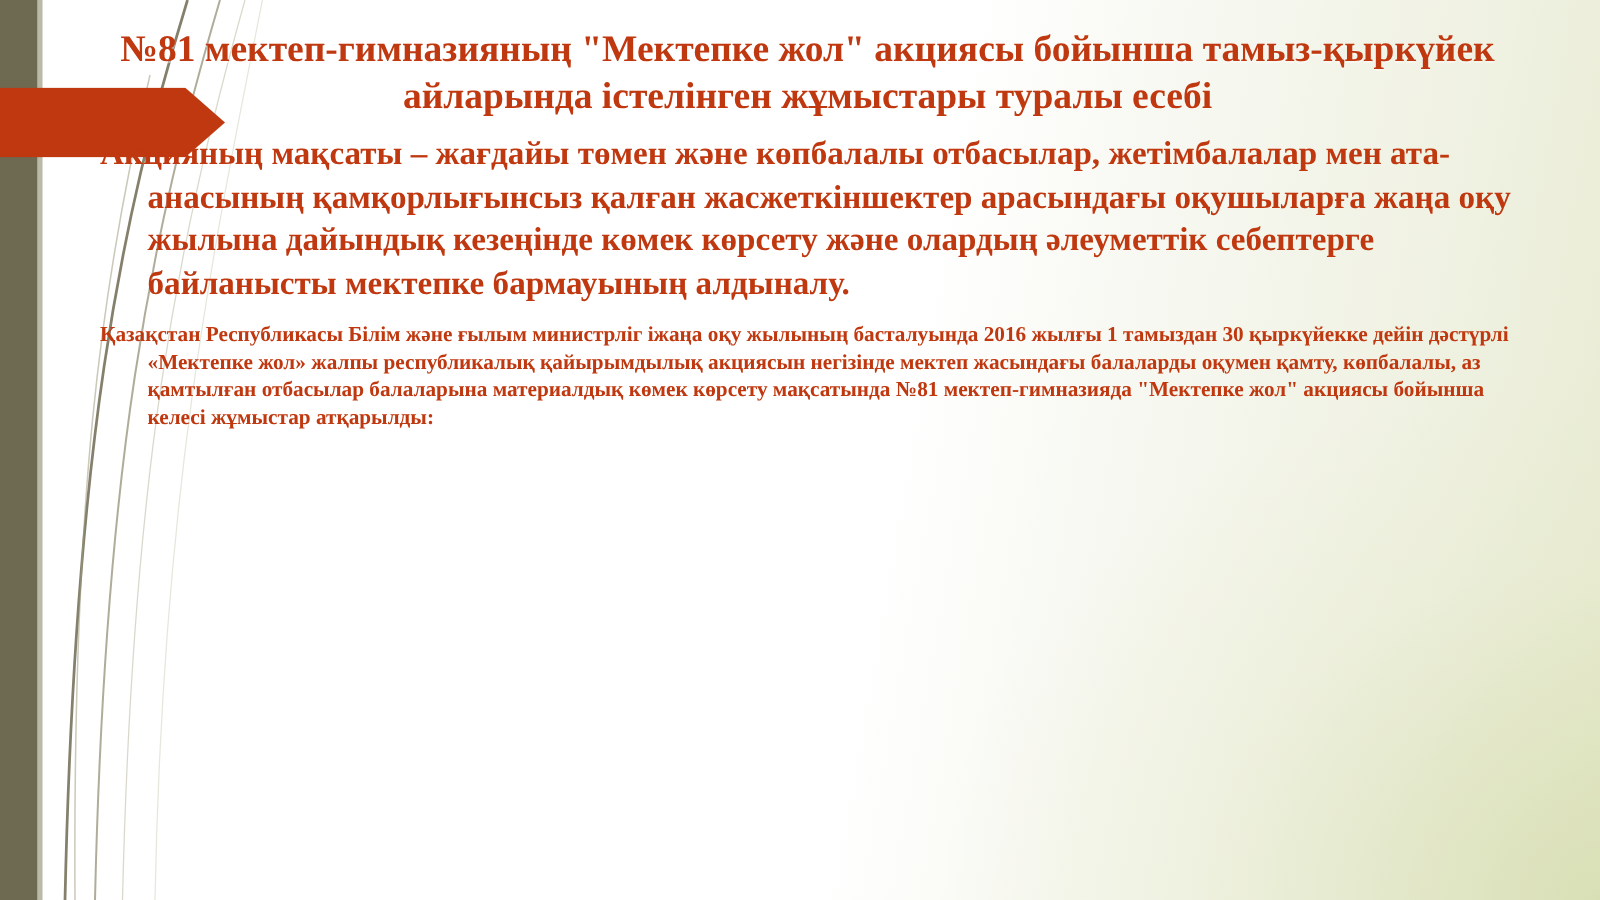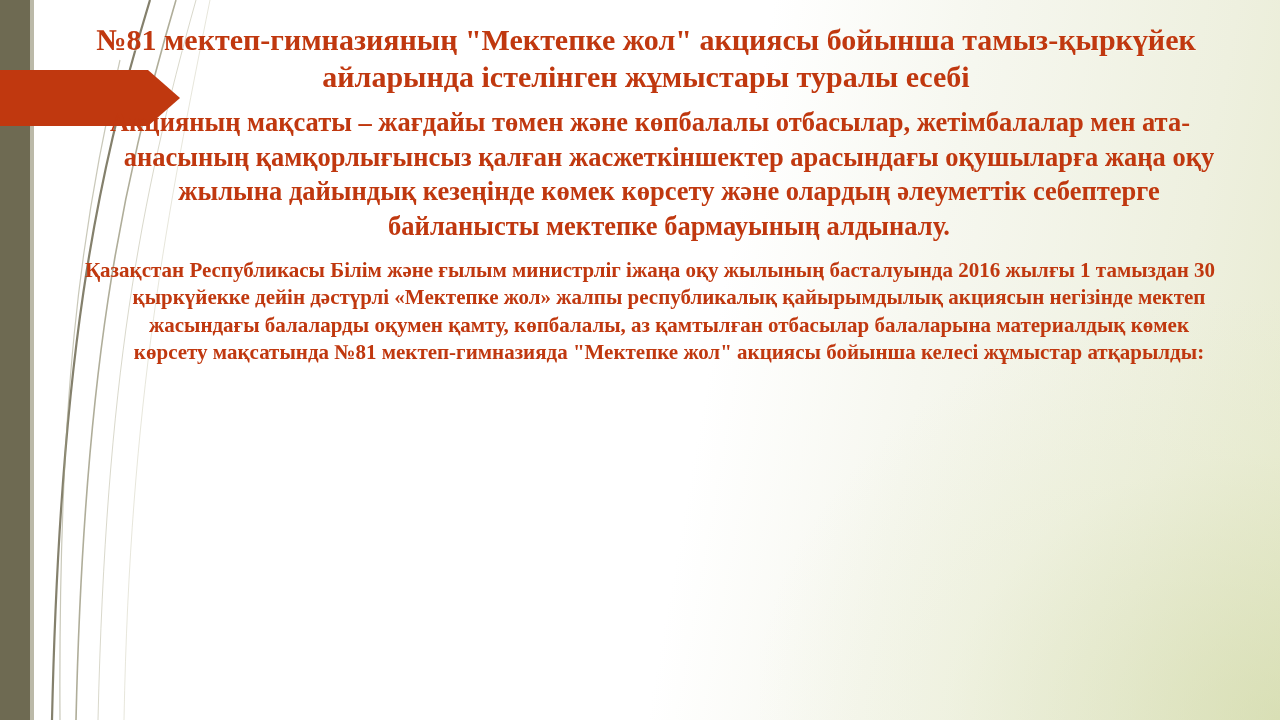--- a/index.html
+++ b/index.html
@@ -97,24 +97,24 @@
     list-style: none;
   }
   .body-para {
     color: #c0380f;
     font-weight: bold;
     font-size: 26.5px;
     line-height: 1.3;
     margin: 0 0 14px 0;
     padding-left: 38px;
     text-indent: -38px;
-    text-align: center;
+    text-align: left;
   }
   .body-para.p1 { font-size: 26.5px; }
-  .body-para.p2 { font-size: 21px; }
+  .body-para.p2 { font-size: 17px; }
 </style>
 </head>
 <body>
 
 <div class="slide">
 
   <div class="left-band"></div>
   <div class="left-band-inner"></div>
 
   <svg class="swoosh" viewBox="0 0 420 720" preserveAspectRatio="none">

